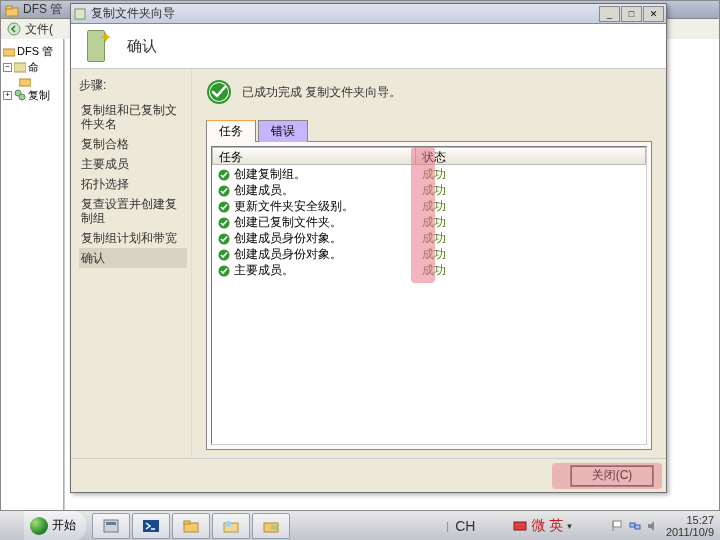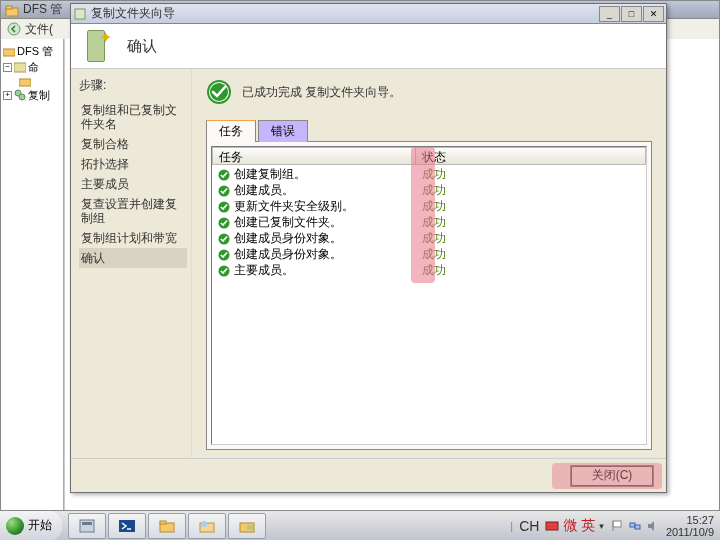--- a/index.html
+++ b/index.html
@@ -58,29 +58,29 @@
   .chk-ico { width: 12px; height: 12px; flex-shrink: 0; }
   .status-col { color: #4d7c0f; }
   
   .highlight-red { position: absolute; top: 0; width: 24px; background: rgba(232,120,140,0.55); pointer-events: none; border-radius: 4px; }
   
   .wizard-footer { height: 34px; border-top: 1px solid #ccc; display: flex; align-items: center; justify-content: flex-end; padding: 0 12px; position: relative; }
   .close-btn { width: 84px; height: 22px; border: 1px solid #888; background: #ece9d8; cursor: pointer; font-size: 12px; box-shadow: 0 0 0 1px #555 inset; }
   .footer-hl { position: absolute; right: 4px; top: 4px; width: 110px; height: 26px; background: rgba(232,120,140,0.45); pointer-events: none; border-radius: 4px; }
   
   
-  .taskbar { position: absolute; left: 0; right: 0; bottom: 0; height: 30px; background: linear-gradient(#e8e8e8, #c0c4cc); border-top: 1px solid #888; display: flex; align-items: center; }
+  .taskbar { position: absolute; left: 0; right: 0; bottom: 0; height: 30px; background: linear-gradient(#e8e8e8, #c0c4cc); border-top: 1px solid #888; display: flex; align-items: center; padding-left: 24px; }
   .start-btn { height: 30px; padding: 0 10px 0 6px; display: flex; align-items: center; gap: 4px; cursor: pointer; border-radius: 0 14px 14px 0; background: linear-gradient(#f4f4f4, #d0d4dc); }
   .orb { width: 18px; height: 18px; border-radius: 50%; background: radial-gradient(circle at 30% 30%, #9fe07a, #2e8b2e 60%, #0a5a0a); }
   .task-icons { display: flex; gap: 2px; margin-left: 6px; }
   .task-ico { width: 38px; height: 26px; border: 1px solid #98a0b0; background: linear-gradient(#f4f4f4,#d8dce4); border-radius: 2px; display: flex; align-items: center; justify-content: center; cursor: pointer; }
   .tray { margin-left: auto; display: flex; align-items: center; gap: 6px; padding: 0 6px; font-size: 11px; color: #333; }
   .tray .clock { text-align: right; line-height: 12px; }
   .tray .sep { color: #888; }
-  .tray-icons { display: flex; gap: 4px; align-items: center; }
+  .tray-icons { display: flex; gap: 4px; align-items: center; margin-left: 32px; }
   .tray-i { width: 14px; height: 14px; display: inline-block; }
   .lang { font-size: 14px; }
   
   svg { display: block; }
 </style>
 </head>
 <body>
 
 <div class="parent-window">
   <div class="parent-titlebar">
@@ -165,22 +165,22 @@
     </div>
     <div class="wizard-header-title">确认</div>
   </div>
 
   <div class="wizard-body">
     <div class="steps-pane">
       <div class="steps-hdr">步骤:</div>
       <div id="steps-list">
           <div class="step">复制组和已复制文件夹名</div>
           <div class="step">复制合格</div>
+          <div class="step">主要成员</div>
           <div class="step">拓扑选择</div>
-          <div class="step">主要成员</div>
           <div class="step">复查设置并创建复制组</div>
           <div class="step">复制组计划和带宽</div>
           <div class="step selected">确认</div>
         </div>
     </div>
 
     <div class="content-pane">
       <div class="success-row">
         <span class="success-icon">
           <svg width="26" height="26">

